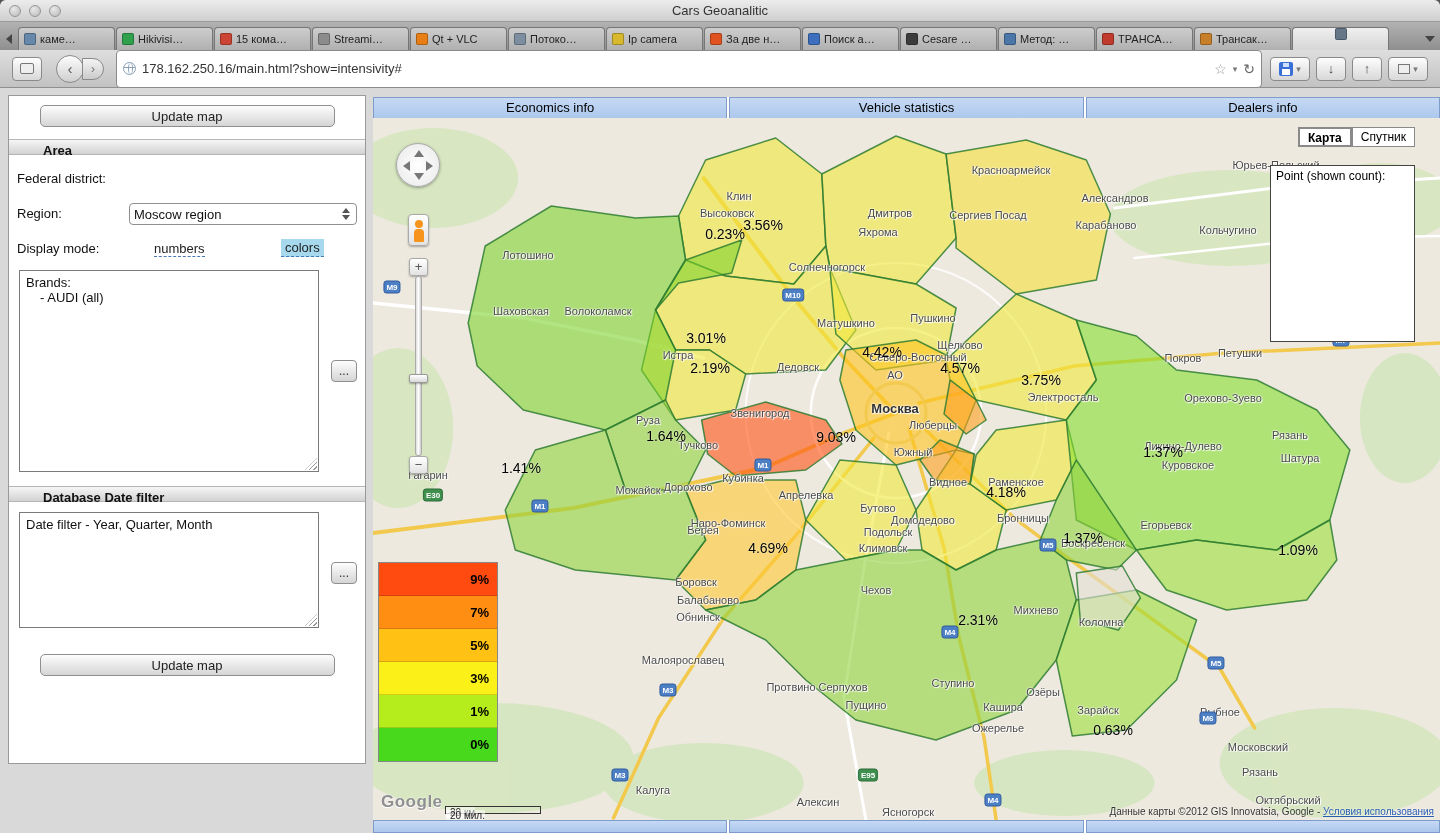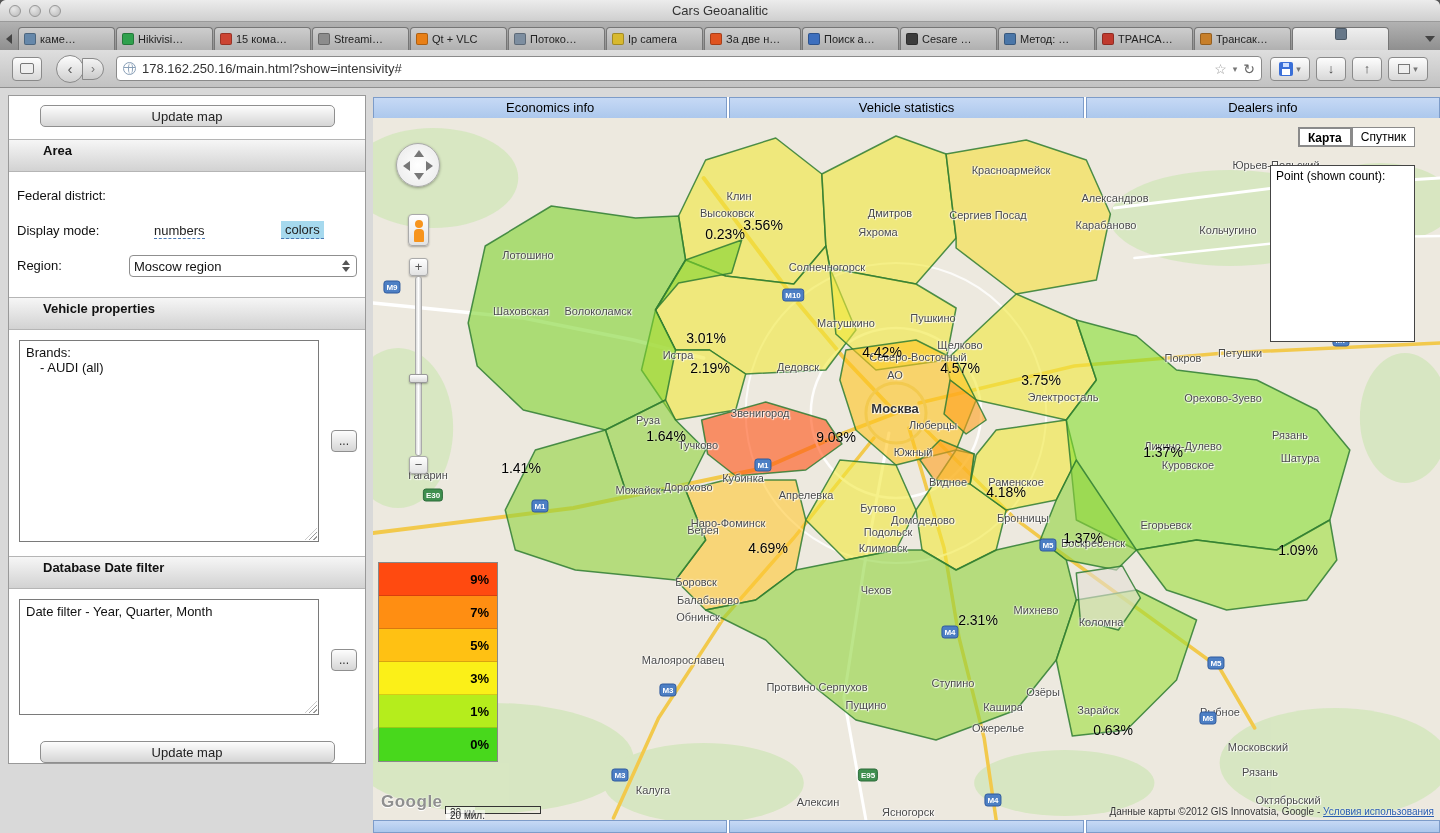--- a/index.html
+++ b/index.html
@@ -38,41 +38,41 @@
     background:linear-gradient(#fdfdfd,#d8d8d8); display:flex; align-items:center; justify-content:center;
     font-size:13px; color:#444; }
   .snapbtn { width:30px; margin-left:12px; }
   .snap-ic { width:14px; height:11px; border:1.5px solid #777; border-radius:2px; background:#eee; }
   .backbtn { width:28px; height:28px; border-radius:50%; margin-left:14px;
     background:linear-gradient(#fdfdfd,#cfcfcf); border:1px solid #8a8a8a;
     display:flex; align-items:center; justify-content:center; font-size:15px; color:#555; }
   .fwdbtn { width:22px; height:22px; border-radius:0 11px 11px 0; margin-left:-2px;
     background:linear-gradient(#f4f4f4,#cbcbcb); border:1px solid #8a8a8a;
     display:flex; align-items:center; justify-content:center; font-size:12px; color:#777; }
-  .urlbar { flex:1; height:25px; margin:0 8px 0 12px; background:#fff; border:1px solid #8a8a8a;
+  .urlbar { flex:1; height:38px; margin:0 8px 0 12px; background:#fff; border:1px solid #8a8a8a;
     border-radius:4px; display:flex; align-items:center; padding:0 6px; gap:6px; }
   .globe { width:13px; height:13px; border:1.5px solid #8aa0b8; border-radius:50%; position:relative; flex:0 0 auto;}
   .globe::before { content:""; position:absolute; left:0; right:0; top:4px; border-top:1px solid #8aa0b8; }
   .globe::after { content:""; position:absolute; left:4px; top:0; bottom:0; width:3px; border:1px solid #8aa0b8; border-top:none; border-bottom:none; border-radius:50%; }
   .urltext { flex:1; font-size:13px; color:#333; white-space:nowrap; overflow:hidden; }
   .star { color:#9a9a9a; font-size:14px; }
   .dd { color:#777; font-size:9px; }
   .floppy { width:14px; height:14px; background:#3a6fd8; border-radius:2px; position:relative; }
   .floppy::before { content:""; position:absolute; left:3px; top:7px; width:8px; height:6px; background:#fff; }
   .floppy::after { content:""; position:absolute; left:4px; top:1px; width:6px; height:4px; background:#cfe0ff; }
   .rightbtns { display:flex; gap:6px; margin-right:12px; align-items:center; }
 
   
   .content { position:absolute; left:0; top:88px; width:100%; height:745px; background:#d9d9d9; }
 
   
   .sidebar { position:absolute; left:8px; top:7px; width:358px; height:669px; background:#fff; border:1px solid #999; }
   .ubtn { display:block; width:295px; height:22px; margin:9px auto 0; border:1px solid #8f8f8f; border-radius:5px;
     background:linear-gradient(#fdfdfd,#d5d5d5); font-size:13px; color:#222; font-family:inherit; }
-  .section-h { margin-top:12px; height:33px; background:linear-gradient(#f6f6f6,#d2d2d2);
+  .section-h { margin-top:12px; height:16px; background:linear-gradient(#f6f6f6,#d2d2d2);
     border-top:1px solid #b5b5b5; border-bottom:1px solid #b5b5b5;
     font-size:13px; font-weight:bold; color:#111; line-height:22px; padding-left:34px; }
   .frow { position:relative; height:22px; margin-top:13px; font-size:13px; color:#111; }
   .frow .lbl { position:absolute; left:8px; top:3px; }
   .select { position:absolute; left:120px; top:0; width:228px; height:22px; border:1px solid #8f8f8f; border-radius:4px;
     background:#fff; display:flex; align-items:center; padding:0 4px; }
   .select-val { flex:1; font-size:13px; color:#111; white-space:nowrap; overflow:hidden; }
   .select-arrows { display:flex; flex-direction:column; gap:2px; padding-right:2px; }
   .select-arrows .up { width:0;height:0;border-left:4px solid transparent;border-right:4px solid transparent;border-bottom:5px solid #555; }
   .select-arrows .dn { width:0;height:0;border-left:4px solid transparent;border-right:4px solid transparent;border-top:5px solid #555; }
@@ -270,36 +270,35 @@
   <div class="content">
 
     <div class="sidebar">
       <button class="ubtn">Update map</button>
 
       <div class="section-h">Area</div>
       <div class="frow">
         <span class="lbl">Federal district:</span>
       </div>
       <div class="frow">
-        <span class="lbl">Display mode:</span>
-        <span class="mode-numbers">numbers</span>
-        <span class="mode-colors">colors</span>
-      </div>
-      <div class="frow">
         <span class="lbl">Region:</span>
         <div class="select">
           <span class="select-val">Moscow region</span>
           <span class="select-arrows">
               <i class="up"></i>
               <i class="dn"></i>
             </span>
         </div>
       </div>
-
-      <div class="section-h" style="margin-top:20px;">Vehicle properties</div>
+      <div class="frow">
+        <span class="lbl">Display mode:</span>
+        <span class="mode-numbers">numbers</span>
+        <span class="mode-colors">colors</span>
+      </div>
+
       <div class="vp-wrap">
         <div class="tbox brands">
           <div>Brands:</div>
           <div style="padding-left:14px;">- AUDI (all)</div>
           <span class="grip"></span>
         </div>
         <button class="dots-btn">...</button>
       </div>
 
       <div class="section-h" style="margin-top:14px;">Database Date filter</div>

